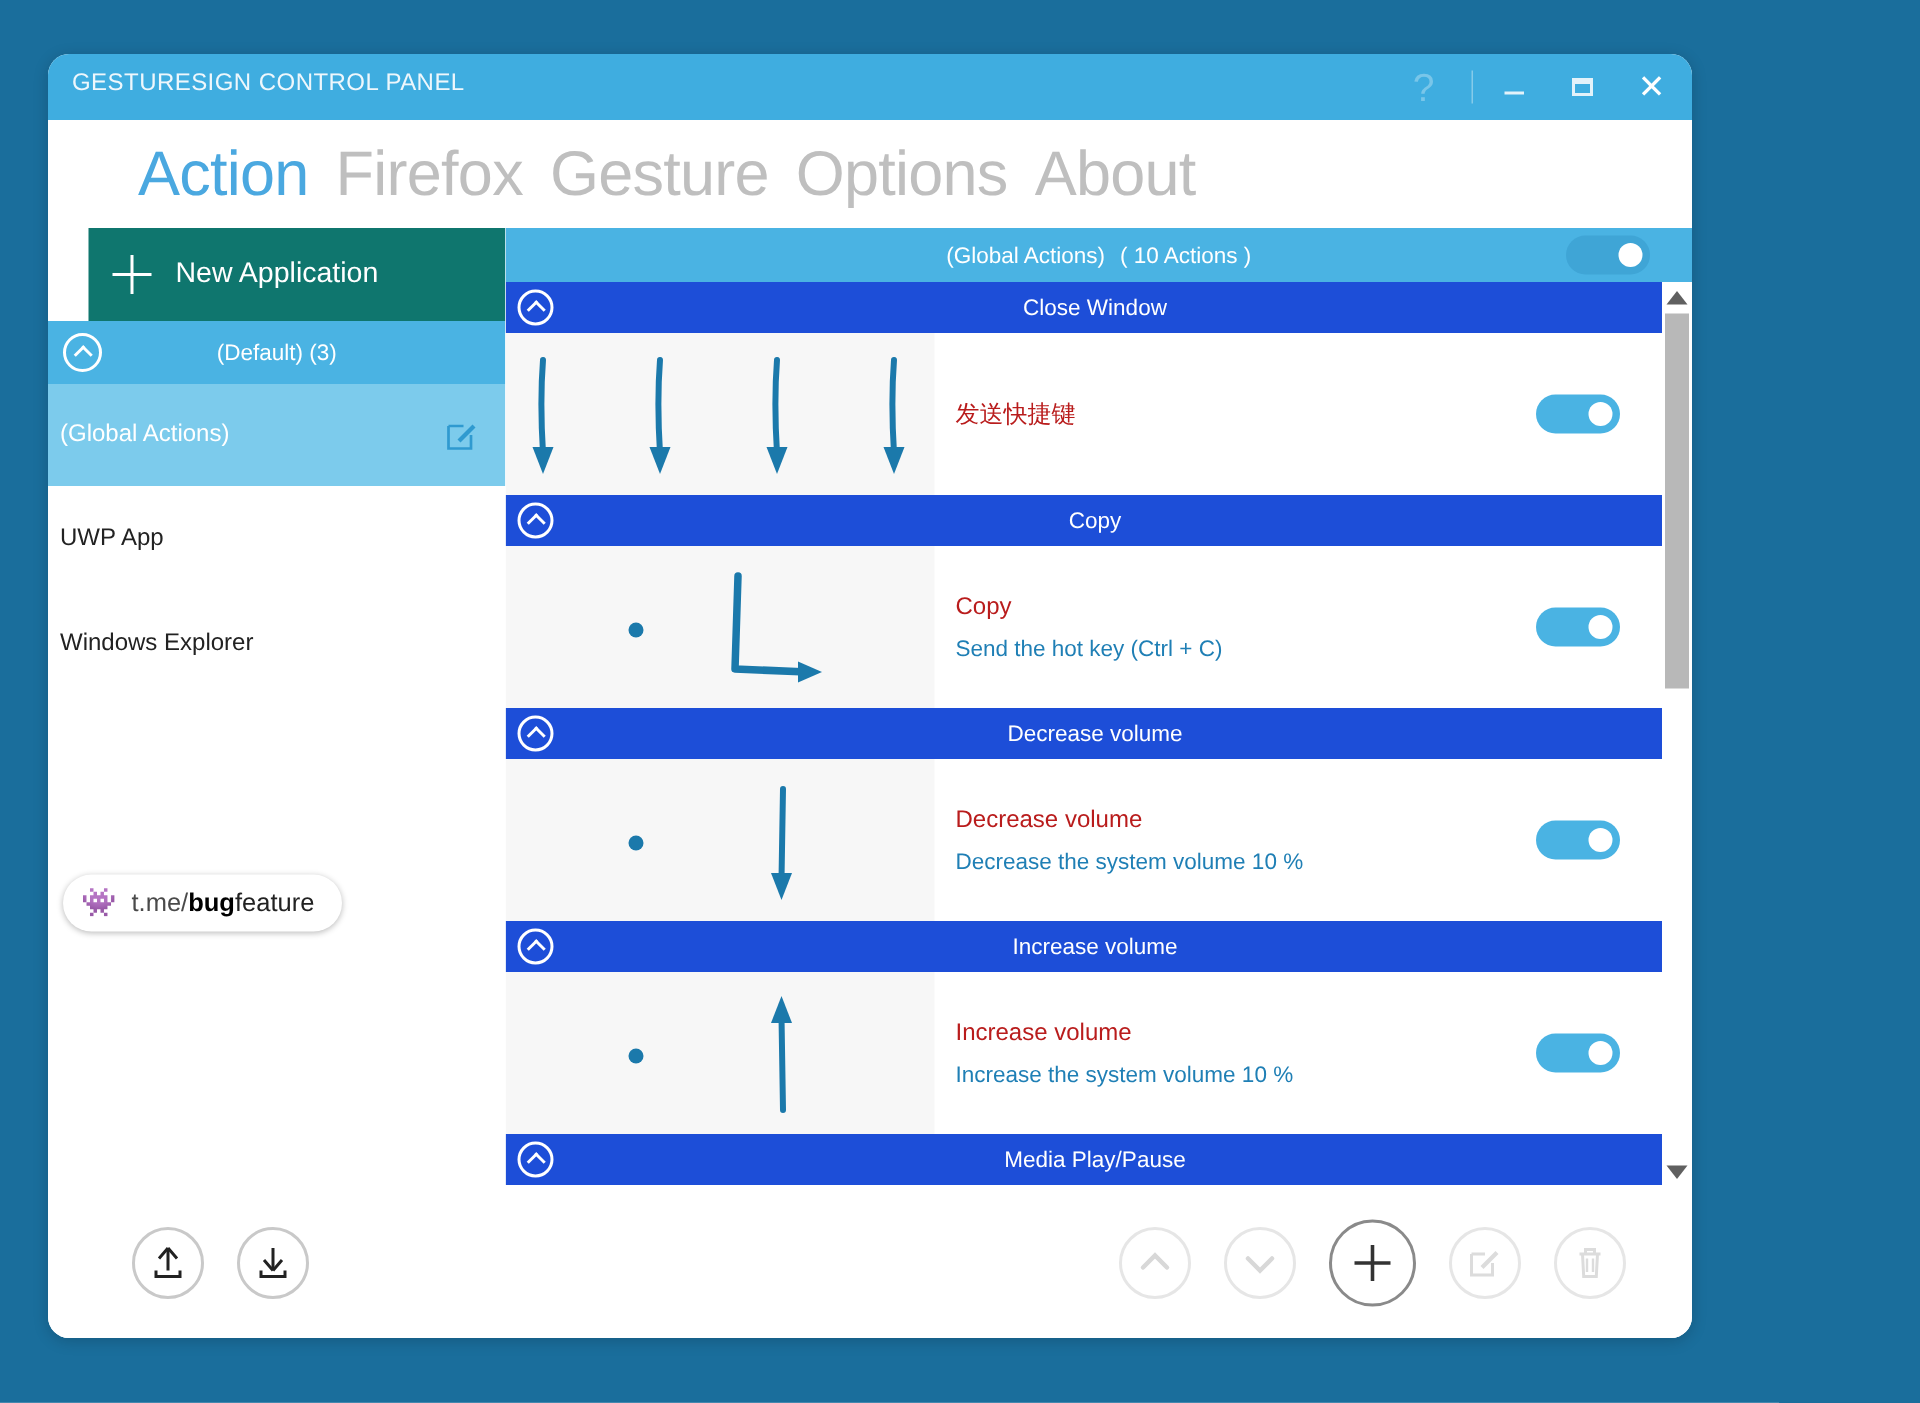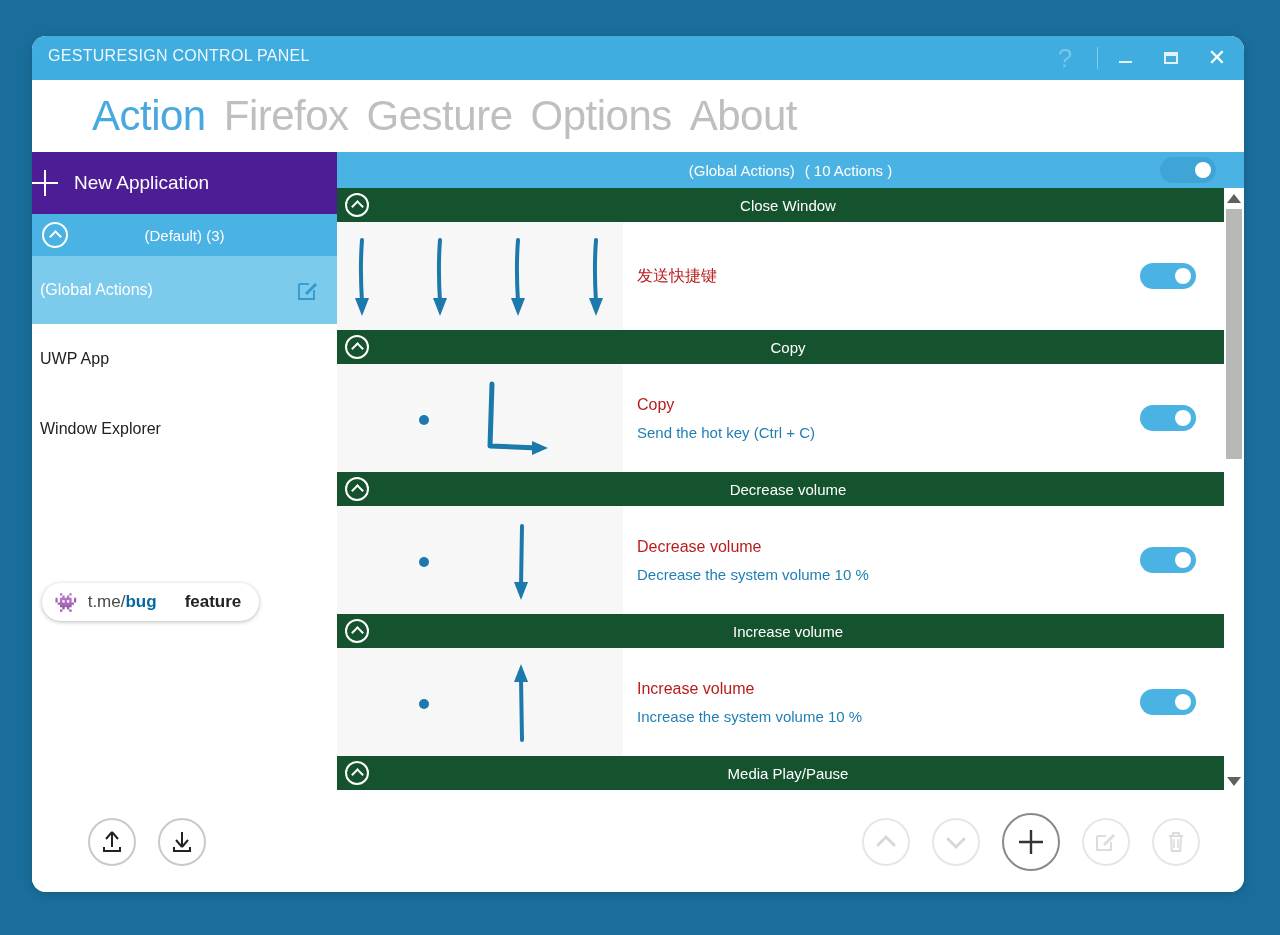--- a/index.html
+++ b/index.html
@@ -8,21 +8,21 @@
     font-family: "Liberation Sans", sans-serif;
     background: #1a6e9c;
     overflow: hidden;
   }
   #root { position: relative; width: 1280px; height: 935px; background: #1a6e9c; }
 
   
   .window {
     position: absolute;
     left: 32px; top: 36px;
-    width: 1212px; height: 856px;
+    width: 1096px; height: 856px;
     background: #ffffff;
     border-radius: 14px 14px 14px 14px;
     overflow: hidden;
     box-shadow: 0 2px 10px rgba(0,0,0,.18);
   }
 
   
   .titlebar {
     position: relative;
     height: 44px;
@@ -70,23 +70,24 @@
   }
 
   
   .sidebar {
     position: relative;
     width: 305px; min-width: 305px;
     background: #ffffff;
     overflow: hidden;
   }
   .side-new {
-    height: 62px; background: #4c1d95;
-    display: flex; align-items: center; gap: 16px;
+    height: 62px; background: #0f766e;
+    display: flex; align-items: center; padding-left: 16px; gap: 16px;
     cursor: pointer;
+    margin-left: 27px;
   }
   .plus-icon {
     position: relative; width: 26px; height: 26px; flex: none;
   }
   .plus-icon::before, .plus-icon::after {
     content:""; position:absolute; background:#ffffff;
   }
   .plus-icon::before { left:0; top:12px; width:26px; height:2px; }
   .plus-icon::after  { top:0; left:12px; height:26px; width:2px; }
   .side-new-label { color:#ffffff; font-size:19px; }
@@ -122,40 +123,40 @@
 
   
   .wm-badge {
     position: absolute; left: 42px; top: 583px;
     height: 38px; padding: 0 18px 0 12px;
     background: #ffffff; border-radius: 19px;
     display: flex; align-items: center; gap: 10px;
     box-shadow: 0 1px 4px rgba(0,0,0,.28);
     font-size: 17px; color: #222; z-index: 40;
   }
-  .wm-badge .orange { color: #0369a1; font-weight: bold; }
-  .wm-badge .bold { font-weight: bold; padding-left: 28px; }
+  .wm-badge .orange { color: #000000; font-weight: bold; }
+  .wm-badge .bold { font-weight: normal; }
   .wm-badge .grey { color: #4a4a4a; }
   .bug-icon { font-size: 19px; line-height: 1; }
 
   
   .main {
     position: relative; flex: 1; background: #ffffff; overflow: hidden;
   }
   .main-header {
     height: 36px; background: #4ab3e3;
     display: flex; align-items: center; justify-content: center;
     position: relative; color: #ffffff; font-size: 15px;
   }
   .main-header .toggle { position: absolute; right: 28px; top: 50%; transform: translateY(-50%); }
 
   .list-area { position: relative; height: 604px; overflow: hidden; }
 
   .action-group-header {
-    position: relative; height: 34px; background: #14532d;
+    position: relative; height: 34px; background: #1d4ed8;
     display: flex; align-items: center; justify-content: center;
     color: #ffffff; font-size: 15px; cursor: pointer;
     margin-right: 5px;
   }
   .action-group-header .chevron-circle { left: 8px; width: 24px; height: 24px; }
 
   .action-row {
     display: flex; align-items: stretch; height: 108px;
     background: #ffffff; margin-right: 20px;
   }
@@ -277,21 +278,21 @@
               <path d="M8 14 L18 4 L20 6 L10 16 Z" fill="#2f9ad0"></path>
             </svg>
           </span>
         </div>
 
         <div class="side-item">
           <span>UWP App</span>
         </div>
 
         <div class="side-item">
-          <span>Window Explorer</span>
+          <span>Windows Explorer</span>
         </div>
 
 
       </div>
 
       <div class="main">
 
         <div class="main-header">
           <span>(Global Actions)</span>
           <span style="width:10px"></span>

